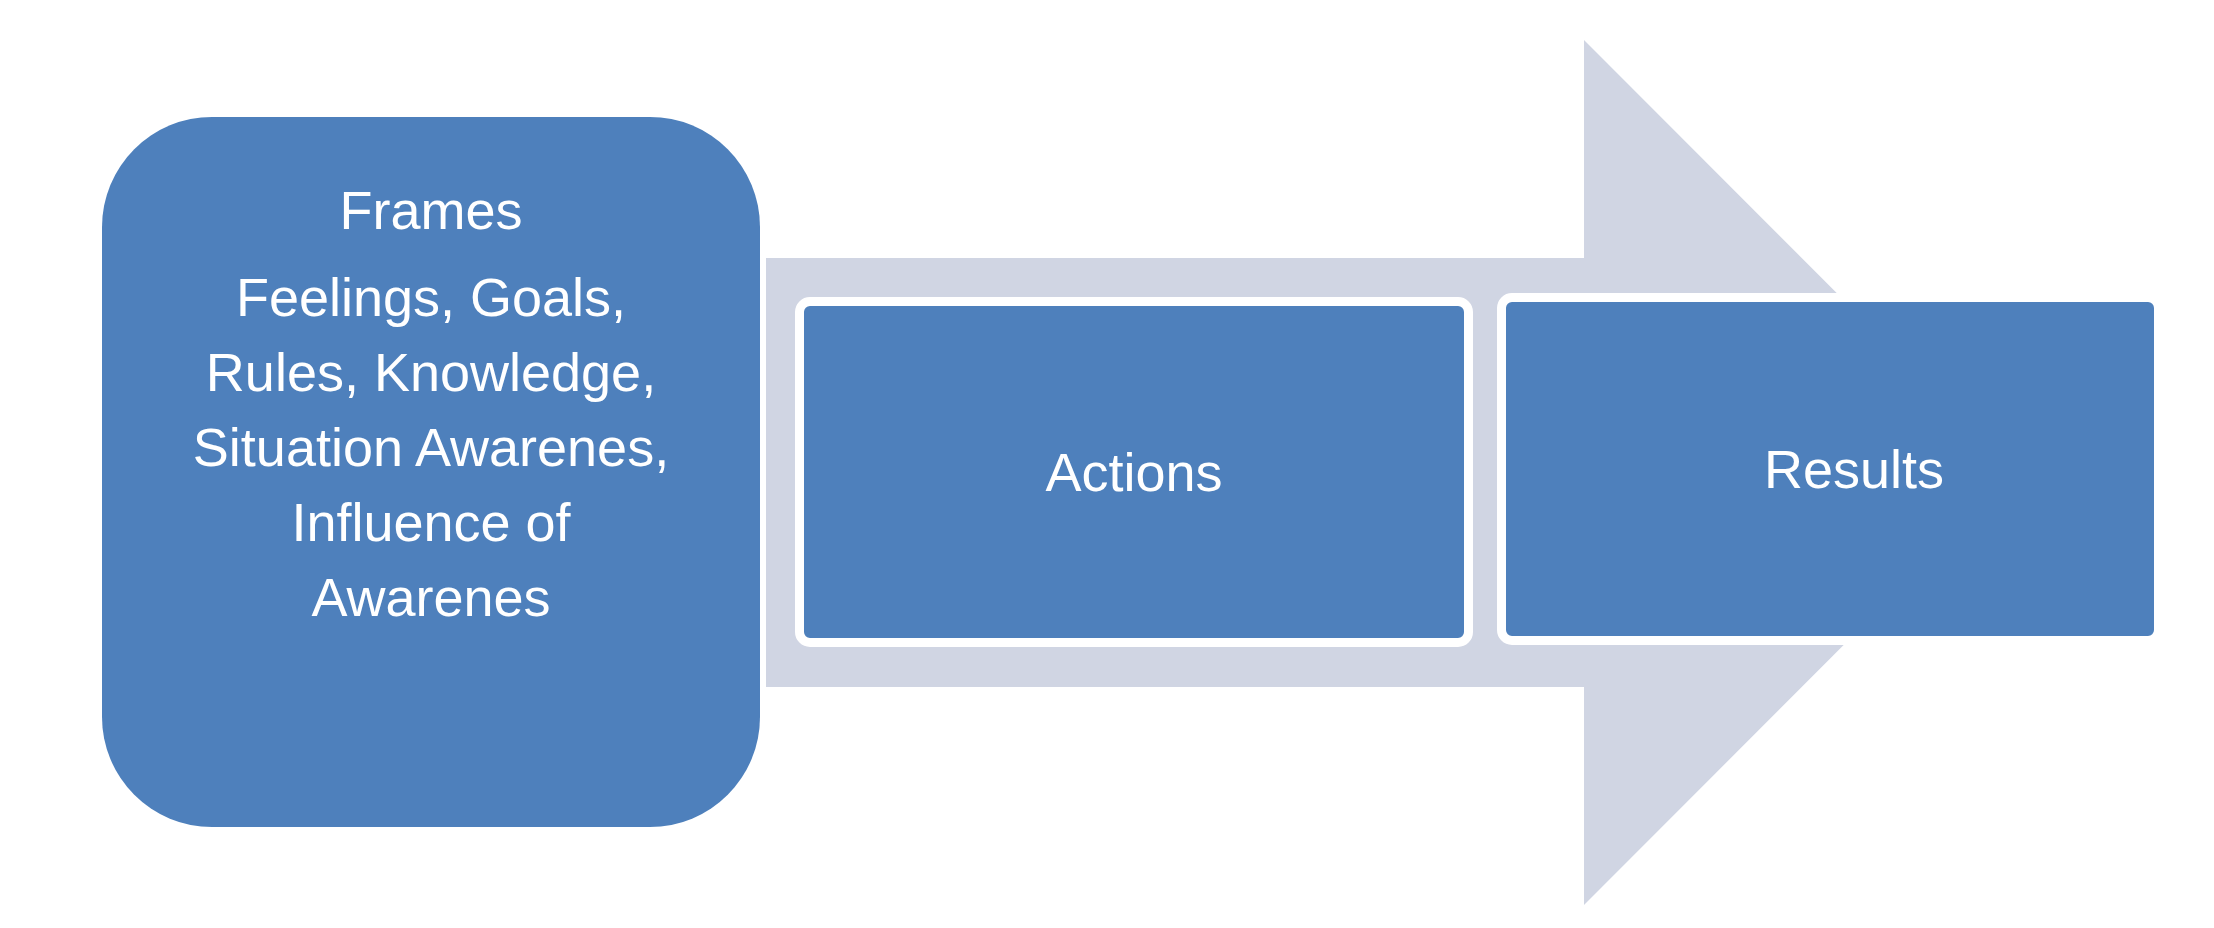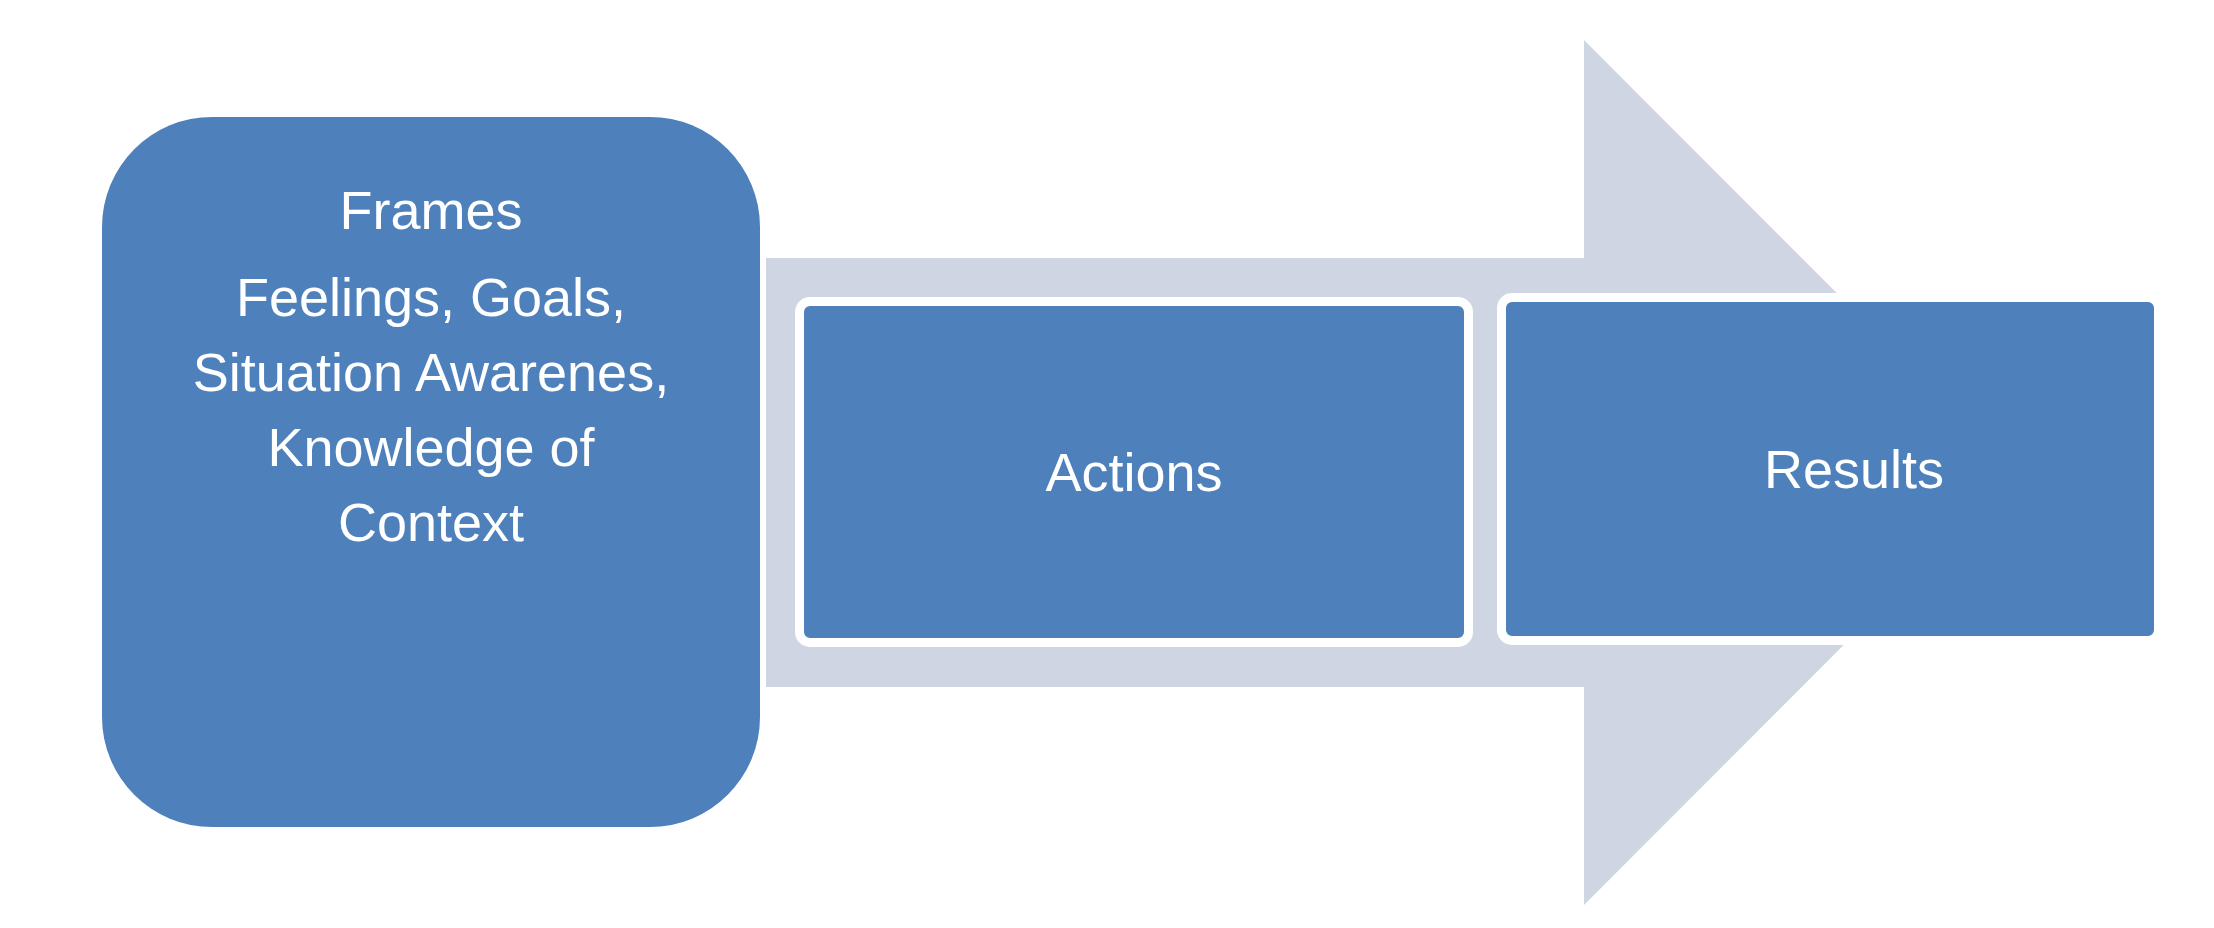--- a/index.html
+++ b/index.html
@@ -75,23 +75,24 @@
 <div class="stage">
 
   <svg class="arrow-svg" viewBox="0 0 2214 928" xmlns="http://www.w3.org/2000/svg">
     <polygon points="766,258 1584,258 1584,40 2016,472.5 1584,905 1584,687 766,687" fill="#D0D5E3"></polygon>
   </svg>
 
   <div class="shape-box frames-box">
     <div class="frames-title">Frames</div>
     <div class="frames-body">
         <div>Feelings, Goals,</div>
+        <div>Rules, Knowledge,</div>
         <div>Situation Awarenes,</div>
-        <div>Knowledge of</div>
-        <div>Context</div>
+        <div>Influence of</div>
+        <div>Awarenes</div>
       </div>
   </div>
 
   <div class="shape-box step-box actions-box">
     <span>Actions</span>
   </div>
 
   <div class="shape-box step-box results-box">
     <span>Results</span>
   </div>

